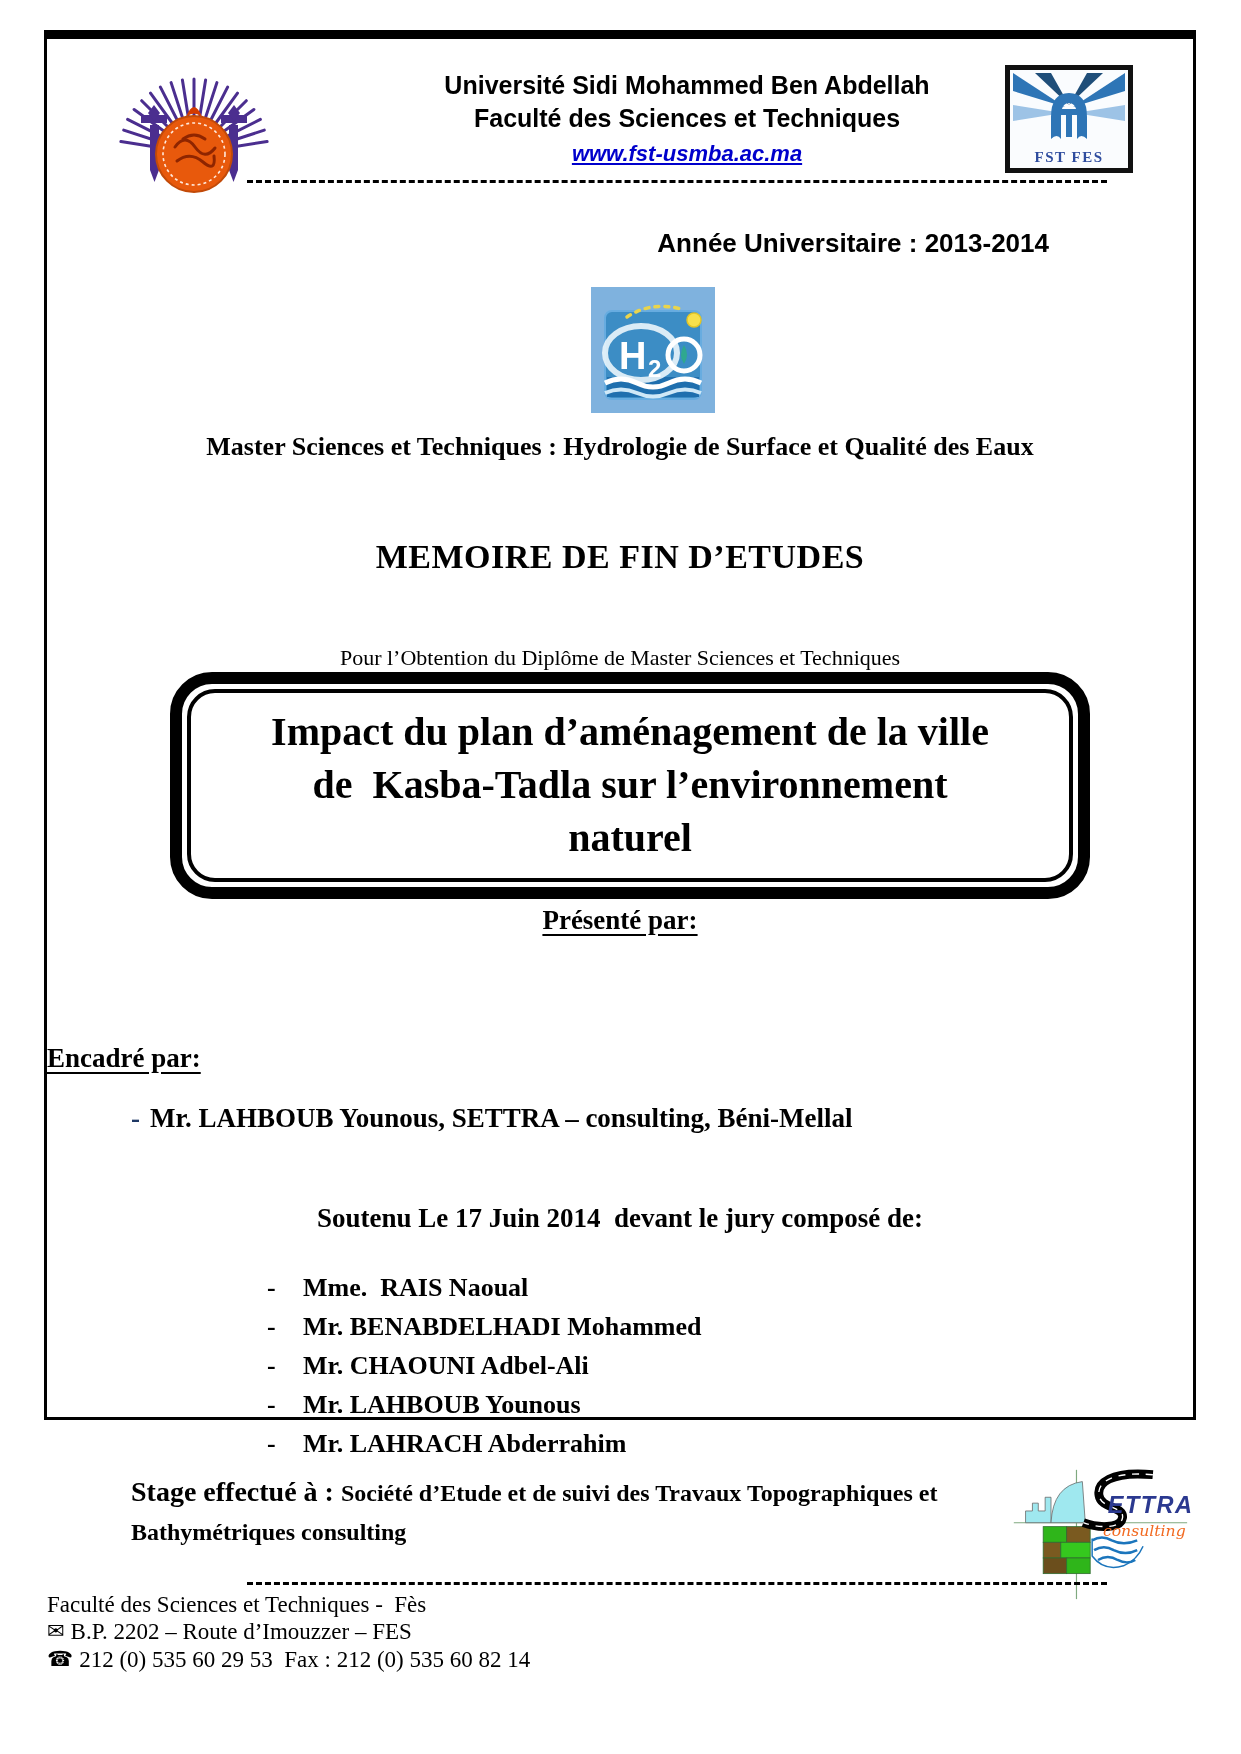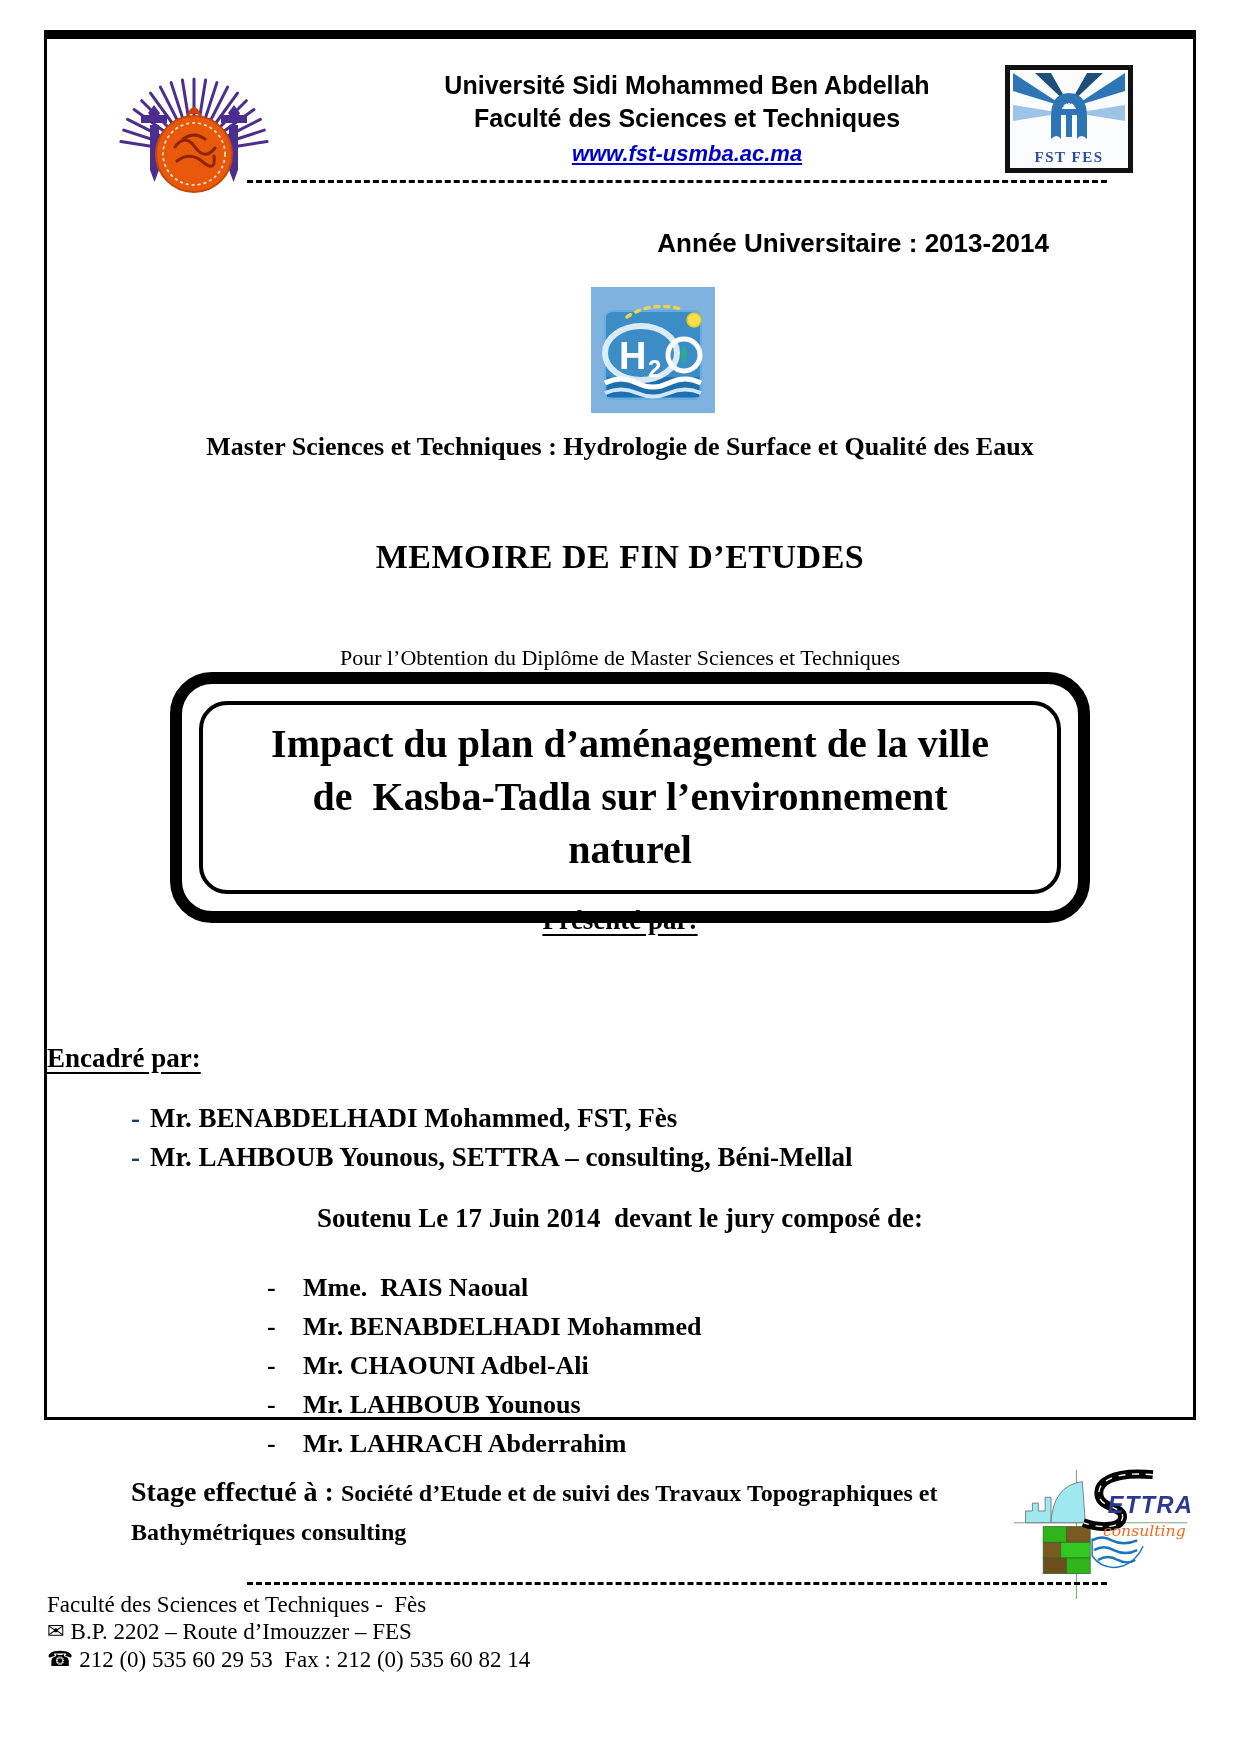--- a/index.html
+++ b/index.html
@@ -24,21 +24,21 @@
   .annee{top:189px;right:144px;font-family:"Liberation Sans",sans-serif;font-weight:bold;font-size:26px;}
 
   .h2o-wrap{top:248px;left:0;right:0;text-align:center;}
   .h2o-wrap svg{transform:translateX(33px);}
 
   .master{top:393px;left:0;right:0;text-align:center;font-weight:bold;font-size:26px;}
   .memoire{top:499px;left:0;right:0;text-align:center;font-weight:bold;font-size:34px;letter-spacing:.5px;}
   .pour{top:577px;left:0;right:0;text-align:center;font-size:22px;margin-top:29px;}
 
   .title-box{top:633px;left:123px;width:920px;box-sizing:border-box;
-             border:12px solid #000;border-radius:42px;padding:17px;background:#fff;}
+             border:12px solid #000;border-radius:42px;padding:5px;background:#fff;}
   .title-inner{border:4px solid #000;border-radius:28px;text-align:center;
                font-weight:bold;font-size:40px;line-height:53px;padding:12px 24px 14px;}
 
   .presente{top:866px;left:0;right:0;text-align:center;font-weight:bold;font-size:27px;}
   .presente span,.encadre span{text-decoration:underline;text-underline-offset:5px;}
   .author{top:936px;left:0;right:0;text-align:center;font-weight:bold;font-size:27px;}
   .encadre{top:1004px;left:0;right:0;text-align:left;font-weight:bold;font-size:27px;}
 
   .supervisors{top:1060px;left:84px;font-weight:bold;font-size:27px;line-height:39px;}
   .sup-dash{color:#1F3864;margin-right:10px;}
@@ -135,21 +135,20 @@
       <div class="bindtext">naturel</div>
     </div>
   </div>
 
   <div class="abs presente"><span class="bindtext">Présenté par:</span></div>
 
 
   <div class="abs encadre"><span class="bindtext">Encadré par:</span></div>
 
   <div class="abs supervisors">
-    <div><span class="sup-dash">-</span><span class="bindtext">Mr. BENABDELHADI Mohammed, FST, Fès</span></div>
     <div><span class="sup-dash">-</span><span class="bindtext">Mr. LAHBOUB Younous, SETTRA – consulting, Béni-Mellal</span></div>
   </div>
 
   <div class="abs soutenu bindtext">Soutenu Le 17 Juin 2014  devant le jury composé de:</div>
 
   <div class="abs jury">
     <div class="jury-item">
         <span class="jury-dash">-</span>
         <span class="bindtext">Mme.  RAIS Naoual</span>
       </div>

